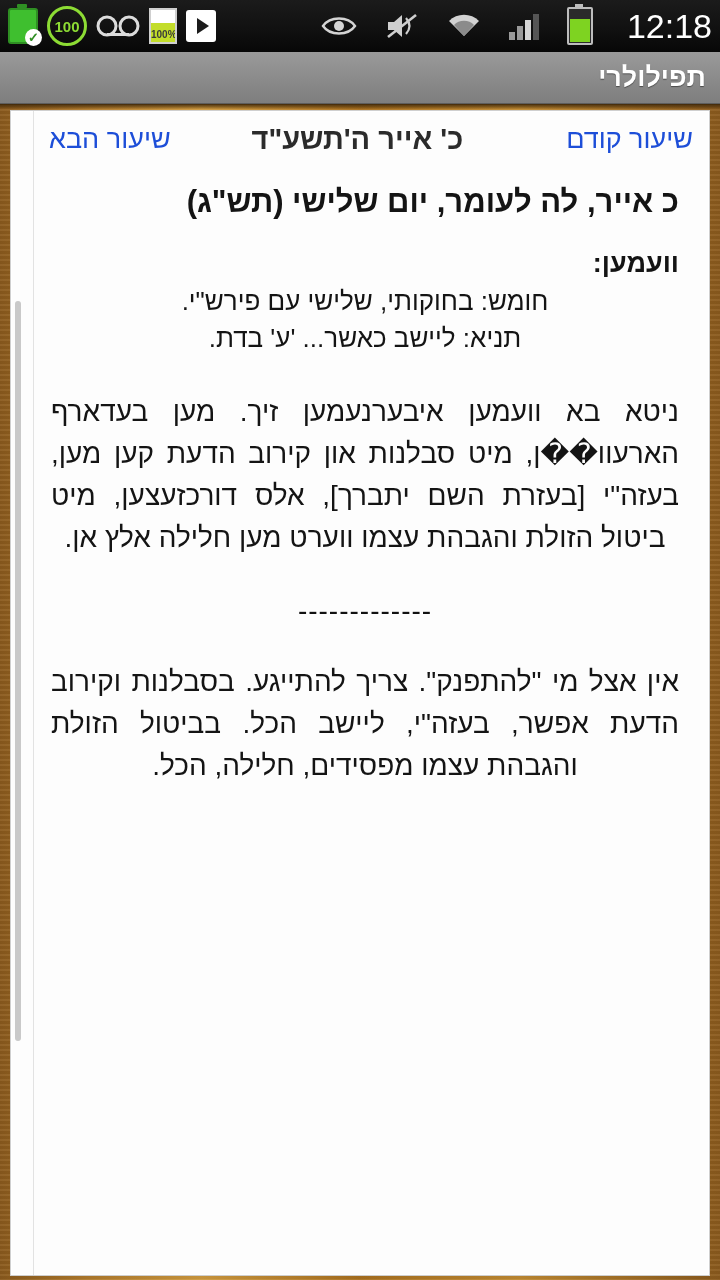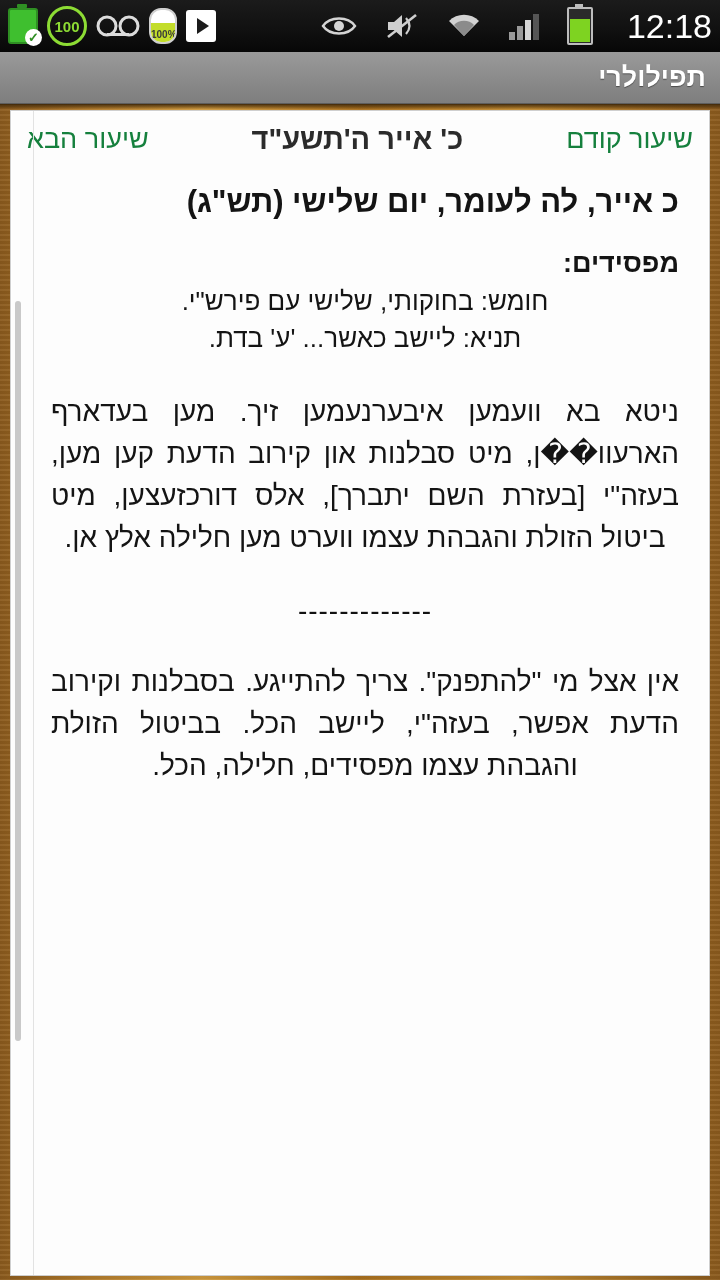--- a/index.html
+++ b/index.html
@@ -111,23 +111,24 @@
 
   
   .navrow {
     display: flex;
     align-items: center;
     justify-content: space-between;
     padding: 12px 16px 6px 16px;
     direction: rtl;
   }
   .nav-link {
-    color: #15803d;
+    color: #1d4ed8;
     font-size: 27px;
     white-space: nowrap;
+    margin-left: 22px;
   }
   .nav-title {
     color: #2b2b2b;
     font-size: 29px;
     font-weight: bold;
     white-space: nowrap;
   }
 
   
   .content {
@@ -224,21 +225,21 @@
   }
   .vm-icon {
     color: #d9d9d9;
     font-size: 26px;
     letter-spacing: -2px;
   }
   .batt2 {
     width: 24px; height: 32px;
     background: #ffffff;
     border: 2px solid #cfcfcf;
-    border-radius: 12px;
+    border-radius: 0;
     position: relative;
     overflow: hidden;
   }
   .batt2 .fill {
     position: absolute; left: 0; right: 0; bottom: 0;
     height: 60%;
     background: #c3dd2a;
   }
   .batt2 .lbl {
     position: absolute; left: 0; right: 0; bottom: 2px;
@@ -376,21 +377,21 @@
       <div class="navrow">
         <span class="nav-link">שיעור קודם</span>
         <span class="nav-title">כ' אייר ה'תשע"ד</span>
         <span class="nav-link">שיעור הבא</span>
       </div>
 
       <div class="content">
 
         <div class="doc-title">כ אייר, לה לעומר, יום שלישי (תש"ג)</div>
 
-        <div class="sect-head">מפסידים:</div>
+        <div class="sect-head">וועמען:</div>
         <p class="lesson-line">חומש: בחוקותי, שלישי עם פירש"י.</p>
         <p class="lesson-line">תניא: ליישב כאשר... 'ע' בדת.</p>
 
         <p class="para">ניטא בא וועמען איבערנעמען זיך. מען בעדארף הארעוו��ן, מיט סבלנות און קירוב הדעת קען מען, בעזה"י [בעזרת השם יתברך], אלס דורכזעצען, מיט ביטול הזולת והגבהת עצמו ווערט מען חלילה אלץ אן.</p>
 
         <div class="divider-text">-------------</div>
 
         <p class="para">אין אצל מי "להתפנק". צריך להתייגע. בסבלנות וקירוב הדעת אפשר, בעזה"י, ליישב הכל. בביטול הזולת והגבהת עצמו מפסידים, חלילה, הכל.</p>
       </div>
 

